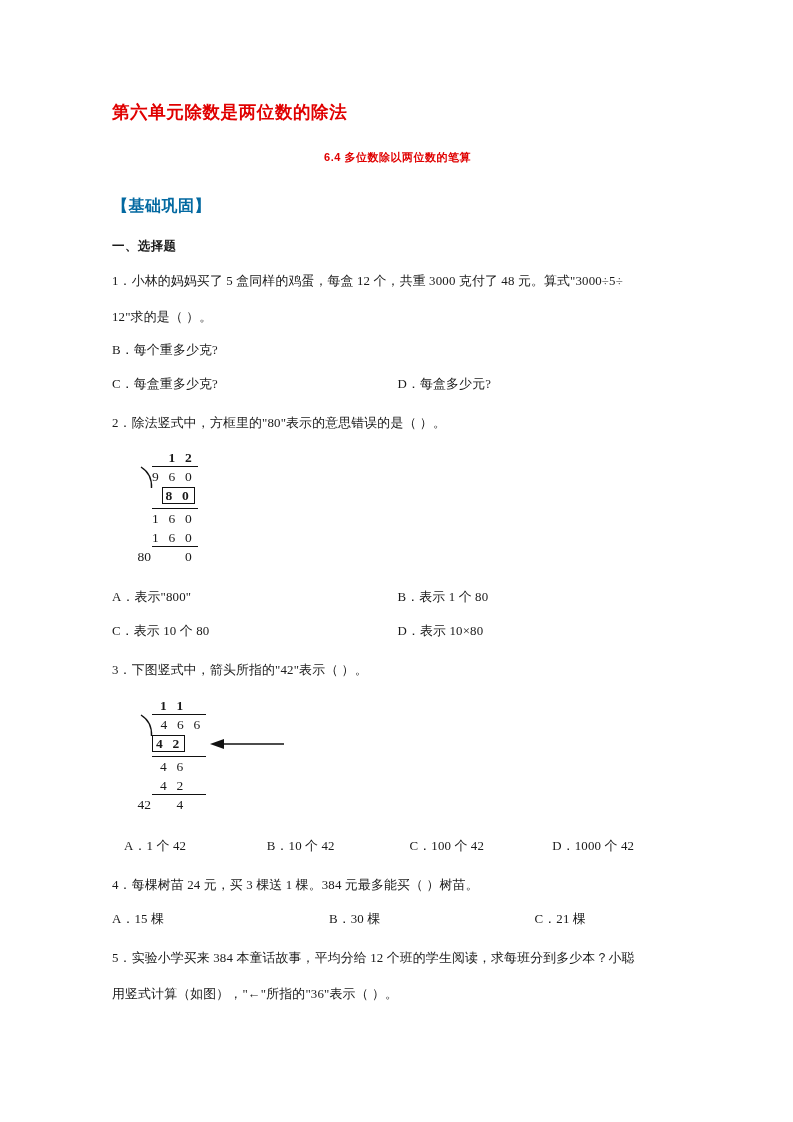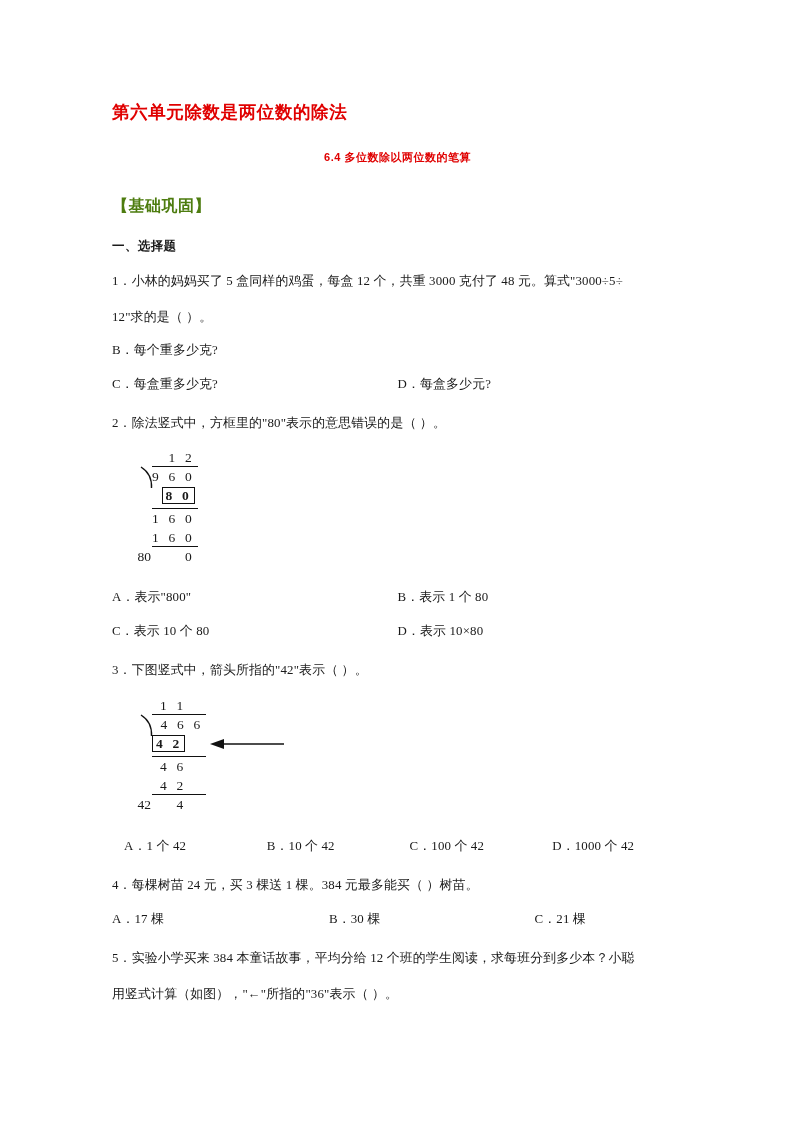--- a/index.html
+++ b/index.html
@@ -40,21 +40,21 @@
     color: #e00000;
     font-family: "Liberation Sans", "DejaVu Sans", sans-serif;
     font-weight: bold;
     font-size: 11px;
     letter-spacing: 0.5px;
     margin: 0;
     padding-top: 28px;
     line-height: 1.2;
   }
   .section-head {
-    color: #4d7c0f;
+    color: #0369a1;
     font-family: "Liberation Sans", "DejaVu Sans", sans-serif;
     font-weight: bold;
     font-size: 16px;
     margin: 0;
     padding-top: 32px;
     letter-spacing: 0.5px;
   }
   .sub-head {
     font-family: "Liberation Sans", "DejaVu Sans", sans-serif;
     font-weight: bold;
@@ -119,21 +119,21 @@
   .drow {
     display: block;
     text-align: right;
     white-space: nowrap;
     letter-spacing: 3.2px;
     height: 19px;
     line-height: 19px;
     box-sizing: border-box;
     padding-right: 3px;
   }
-  .drow.quotient { border-bottom: 1.3px solid #111; }
+  .drow.quotient { border-bottom: 1.3px solid #111; font-weight: bold; }
   .drow.underline { border-bottom: 1.3px solid #111; }
   .boxed-num {
     display: inline-block;
     border: 1.3px solid #111;
     padding: 0 2px 0 3px;
     line-height: 15px;
     letter-spacing: 3.2px;
     position: relative;
     top: 0px;
     font-weight: bold;
@@ -232,21 +232,21 @@
 
   <div class="opt-row four-col" style="padding-top:19px;">
     <div class="opt">A．1 个 42</div>
     <div class="opt">B．10 个 42</div>
     <div class="opt">C．100 个 42</div>
     <div class="opt">D．1000 个 42</div>
   </div>
 
   <div class="q-text">4．每棵树苗 24 元，买 3 棵送 1 棵。384 元最多能买（     ）树苗。</div>
   <div class="opt-row three-col">
-    <div class="opt opt-a">A．17 棵</div>
+    <div class="opt opt-a">A．15 棵</div>
     <div class="opt opt-b">B．30 棵</div>
     <div class="opt opt-c">C．21 棵</div>
   </div>
 
   <div class="q-text">5．实验小学买来 384 本童话故事，平均分给 12 个班的学生阅读，求每班分到多少本？小聪</div>
   <div class="q-text tight">用竖式计算（如图），"←"所指的"36"表示（        ）。</div>
 
 </div>
 
 </body></html>

